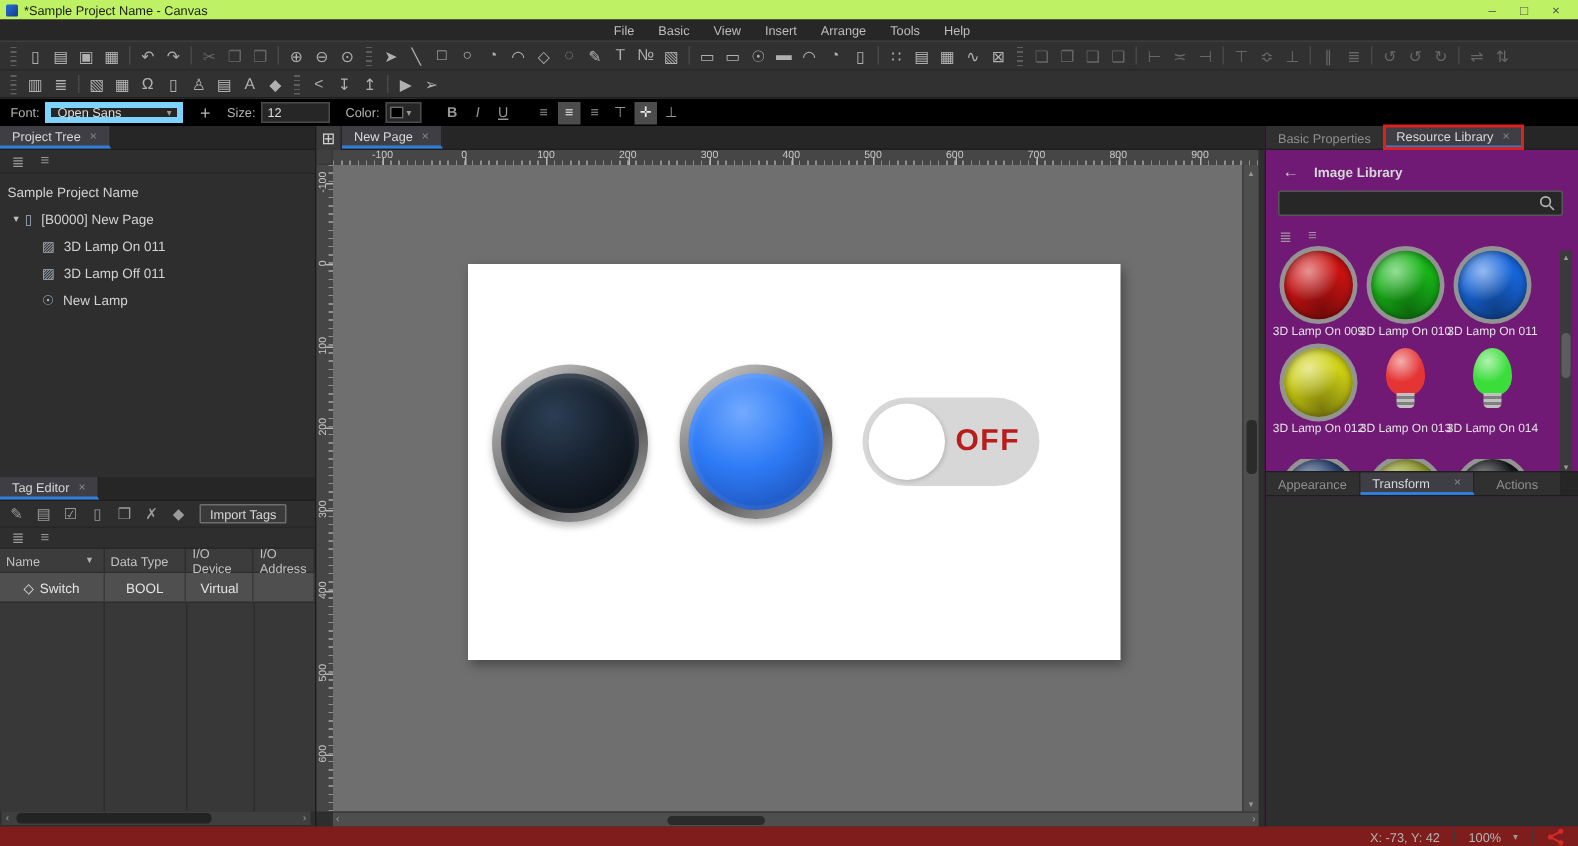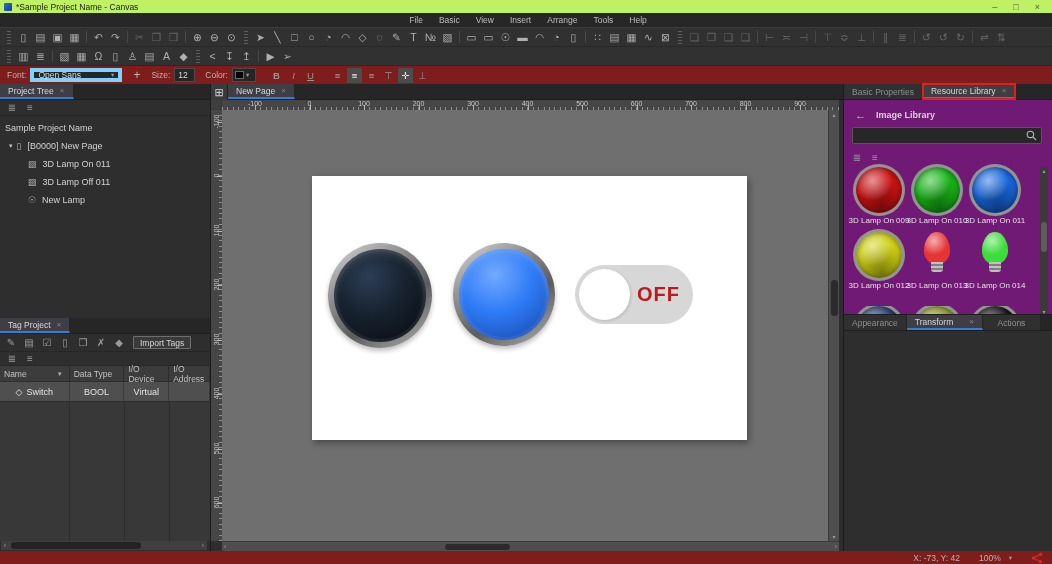--- a/index.html
+++ b/index.html
@@ -19,25 +19,25 @@
   .menu-item{padding:0 8px;color:#bdbdbd;font-size:8.5px;}
   .tb{position:absolute;left:0;right:0;height:19px;background:#313131;display:flex;align-items:center;padding:0 3px;}
   #tb1{top:27px;border-top:1px solid #3d3d3d;}
   #tb2{top:46px;border-top:1px solid #282828;}
   .tbi{width:17px;height:15px;display:flex;align-items:center;justify-content:center;font-size:10.5px;color:#b0b0b0;flex:0 0 auto;}
   .tbi.dim{color:#676767;}
   .tb .sep{width:1px;height:12px;background:#484848;margin:0 3px;flex:0 0 auto;}
   .tb .handle{width:4px;height:13px;margin:0 4px;background:repeating-linear-gradient(0deg,#5d5d5d 0 1px,transparent 1px 3px);flex:0 0 auto;}
 
   
-  .fontbar{position:absolute;left:0;top:65px;right:0;height:19px;background:#7f1d1d;display:flex;align-items:center;gap:4px;padding-left:7px;border-top:1px solid #282828;}
+  .fontbar{position:absolute;left:0;top:65px;right:0;height:19px;background:#000000;display:flex;align-items:center;gap:4px;padding-left:7px;border-top:1px solid #282828;}
   .fb-label{color:#b5b5b5;font-size:8.5px;}
   .fb-select{width:92px;height:14px;background:#262626;border:4px solid #7dd3fc;display:flex;align-items:center;padding:0 4px;color:#ddd;font-size:8.5px;}
   .fb-select .arr{margin-left:auto;font-size:6.5px;color:#999;}
-  .fb-input{width:21px;height:14px;background:#262626;border:1px solid #4a4a4a;color:#ddd;font-size:8.5px;padding:0 3px;font-family:inherit;outline:none;}
+  .fb-input{width:46px;height:14px;background:#262626;border:1px solid #4a4a4a;color:#ddd;font-size:8.5px;padding:0 3px;font-family:inherit;outline:none;}
   .fb-color{width:24px;height:14px;background:#262626;border:1px solid #4a4a4a;display:flex;align-items:center;gap:2px;padding:0 2px;}
   .fb-color .sw{width:9px;height:8px;background:#000;border:1px solid #6a6a6a;}
   .fb-color .arr{font-size:6.5px;color:#999;}
   .fb-btn{width:15px;height:15px;display:flex;align-items:center;justify-content:center;color:#969696;font-size:9.5px;margin:0 1px;}
   .fb-btn.b{font-weight:bold;} .fb-btn.i{font-style:italic;} .fb-btn.u{text-decoration:underline;}
   .fb-btn.active{background:#4c4c4c;color:#e8e8e8;}
   .fb-plus{color:#b5b5b5;font-size:12px;margin:0 7px;}
 
   
   .ptabs{height:16px;background:#262626;display:flex;border-bottom:1px solid #1e1e1e;}
@@ -298,21 +298,21 @@
           <span>3D Lamp Off 011</span>
         </div>
         <div class="t-row" style="padding-left: 28px;">
           <span class="t-ico">☉</span>
           <span>New Lamp</span>
         </div>
       </div>
 
     <div class="ptabs tagstrip">
       <div class="ptab active">
-        <span>Tag Project</span>
+        <span>Tag Editor</span>
         <span class="x">×</span>
       </div>
     </div>
     <div class="tagtools" id="tag-tools">
         <span class="ptool">✎</span>
         <span class="ptool">▤</span>
         <span class="ptool">☑</span>
         <span class="ptool">▯</span>
         <span class="ptool">❒</span>
         <span class="ptool">✗</span>

